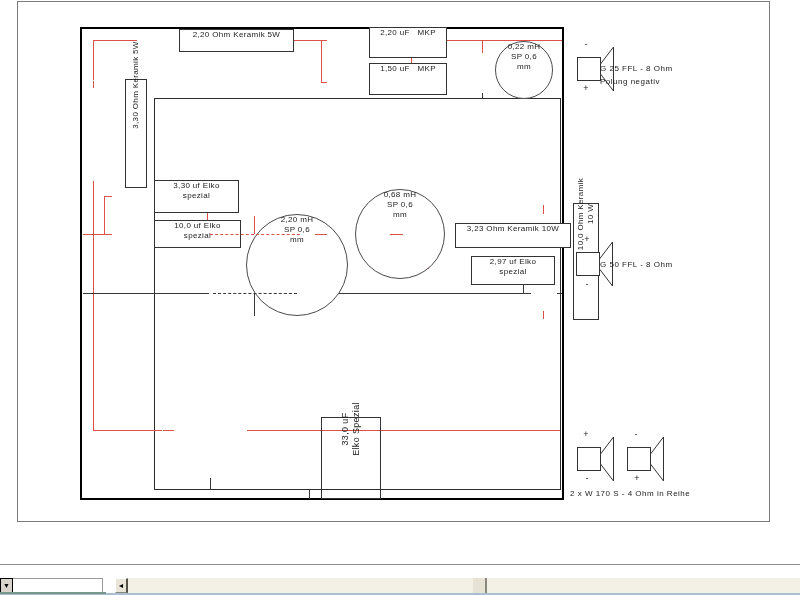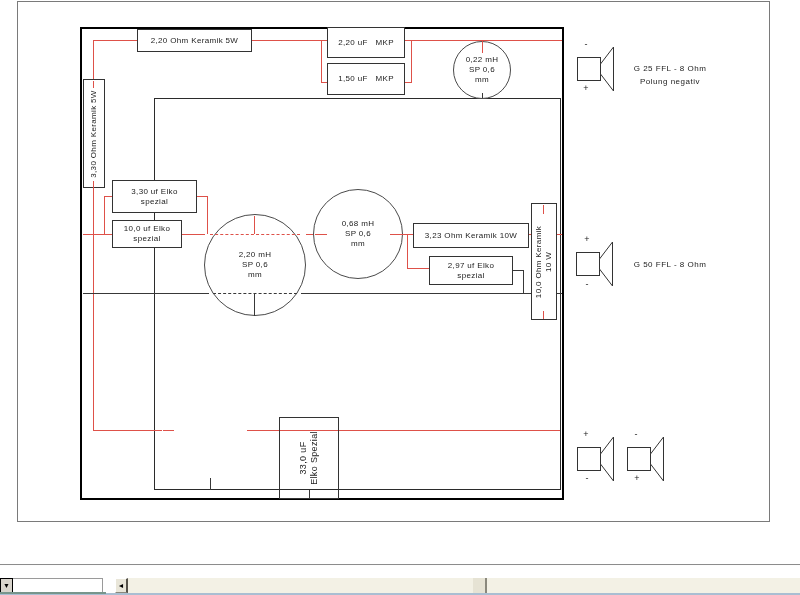--- a/index.html
+++ b/index.html
@@ -11,30 +11,30 @@
   .midbox{position:absolute;left:154px;top:98px;width:407px;height:392px;border:1px solid #2b2b2b;box-sizing:border-box;z-index:1;}
   
   .w{position:absolute;background:#de5149;z-index:2;}
   .w.h{height:1px;} .w.v{width:1px;}
   .w.blk{background:#383838;}
   .w.over{z-index:4;}
   .dash{position:absolute;height:0;border-top:1px dashed #de5149;z-index:4;background:none;}
   .dash.blk{border-top-color:#383838;}
   
   .comp{position:absolute;background:#fff;border:1px solid #333;box-sizing:border-box;
-    display:flex;flex-direction:column;align-items:center;justify-content:center;
-    font-size:8px;line-height:10px;color:#1c1c1c;letter-spacing:0.35px;text-align:center;z-index:3;}
+    display:flex;flex-direction:column;align-items:center;justify-content:flex-start;
+    font-size:8px;line-height:10px;color:#1c1c1c;letter-spacing:0.35px;text-align:center;z-index:3;margin-left:42px;}
   .comp.circle{border-radius:50%;border-color:#4a4a4a;}
   .comp.ghost{background:transparent;}
   .rot{transform:rotate(-90deg);white-space:nowrap;text-align:center;}
   .pre{white-space:pre;}
   
   .spk{position:absolute;z-index:3;}
   .sign{position:absolute;font-size:9px;line-height:8px;color:#222;z-index:3;width:10px;text-align:center;}
-  .spklabel{position:absolute;font-size:8px;line-height:13px;color:#1c1c1c;letter-spacing:0.5px;text-align:center;z-index:3;}
+  .spklabel{position:absolute;font-size:8px;line-height:13px;color:#1c1c1c;letter-spacing:0.5px;z-index:3;}
   
   .divider1{position:absolute;left:0;top:564px;width:800px;height:1px;background:#8c8c8c;z-index:5;}
   .divider2{position:absolute;left:0;top:565px;width:800px;height:1px;background:#fdfdfd;z-index:5;}
   .combo-btn{position:absolute;left:0;top:578px;width:13px;height:15px;background:#d8d4cc;border:1px solid #000;
     box-sizing:border-box;display:flex;align-items:center;justify-content:center;font-size:7px;color:#000;z-index:5;padding:0;}
   .combo-field{position:absolute;left:13px;top:578px;width:90px;height:15px;background:#fff;border:1px solid #9a9a9a;
     border-left:none;box-sizing:border-box;z-index:5;font-size:8px;}
   .scroll-btn{position:absolute;left:115px;top:578px;width:13px;height:15px;background:#e9e6d9;
     border:1px solid #fff;border-right:2px solid #55524a;border-bottom:1px solid #8a887c;box-sizing:border-box;
     display:flex;align-items:center;justify-content:center;font-size:7px;color:#000;z-index:6;padding:0;}
@@ -102,21 +102,21 @@
     <span>0,22 mH</span>
     <span>SP 0,6</span>
     <span>mm</span>
   </div>
 
   <div class="comp" style="left:112px;top:180px;width:85px;height:33px">
     <span>3,30 uf Elko</span>
     <span>spezial</span>
   </div>
 
-  <div class="comp" style="left:112px;top:220px;width:70px;height:28px">
+  <div class="comp" style="left:112px;top:220px;width:87px;height:28px">
     <span>10,0 uf Elko</span>
     <span>spezial</span>
   </div>
 
   <div class="comp circle" style="left:204px;top:214px;width:102px;height:102px">
     <span>2,20 mH</span>
     <span>SP 0,6</span>
     <span>mm</span>
   </div>
 
@@ -194,20 +194,23 @@
   </svg>
   <span class="sign" style="left:581px;top:430px">+</span>
   <span class="sign" style="left:582px;top:474px">-</span>
 
   <svg class="spk" style="left:627px;top:434px" width="40" height="50" viewBox="0 0 40 50">
     <rect x="0.5" y="13.5" width="23" height="23" fill="#fff" stroke="#333"></rect>
     <polygon points="23.5,20 36.5,3 36.5,47 23.5,30" fill="#fff" stroke="#333"></polygon>
   </svg>
   <span class="sign" style="left:631px;top:430px">-</span>
   <span class="sign" style="left:632px;top:474px">+</span>
+  <div class="spklabel" style="left:570px;top:487px;width:160px">
+    <div>2 x W 170 S - 4 Ohm in Reihe</div>
+  </div>
 
   <div class="divider1"></div>
   <div class="divider2"></div>
 
   <button class="combo-btn">
     <span>▼</span>
   </button>
   <div class="combo-field">
     <span></span>
   </div>

